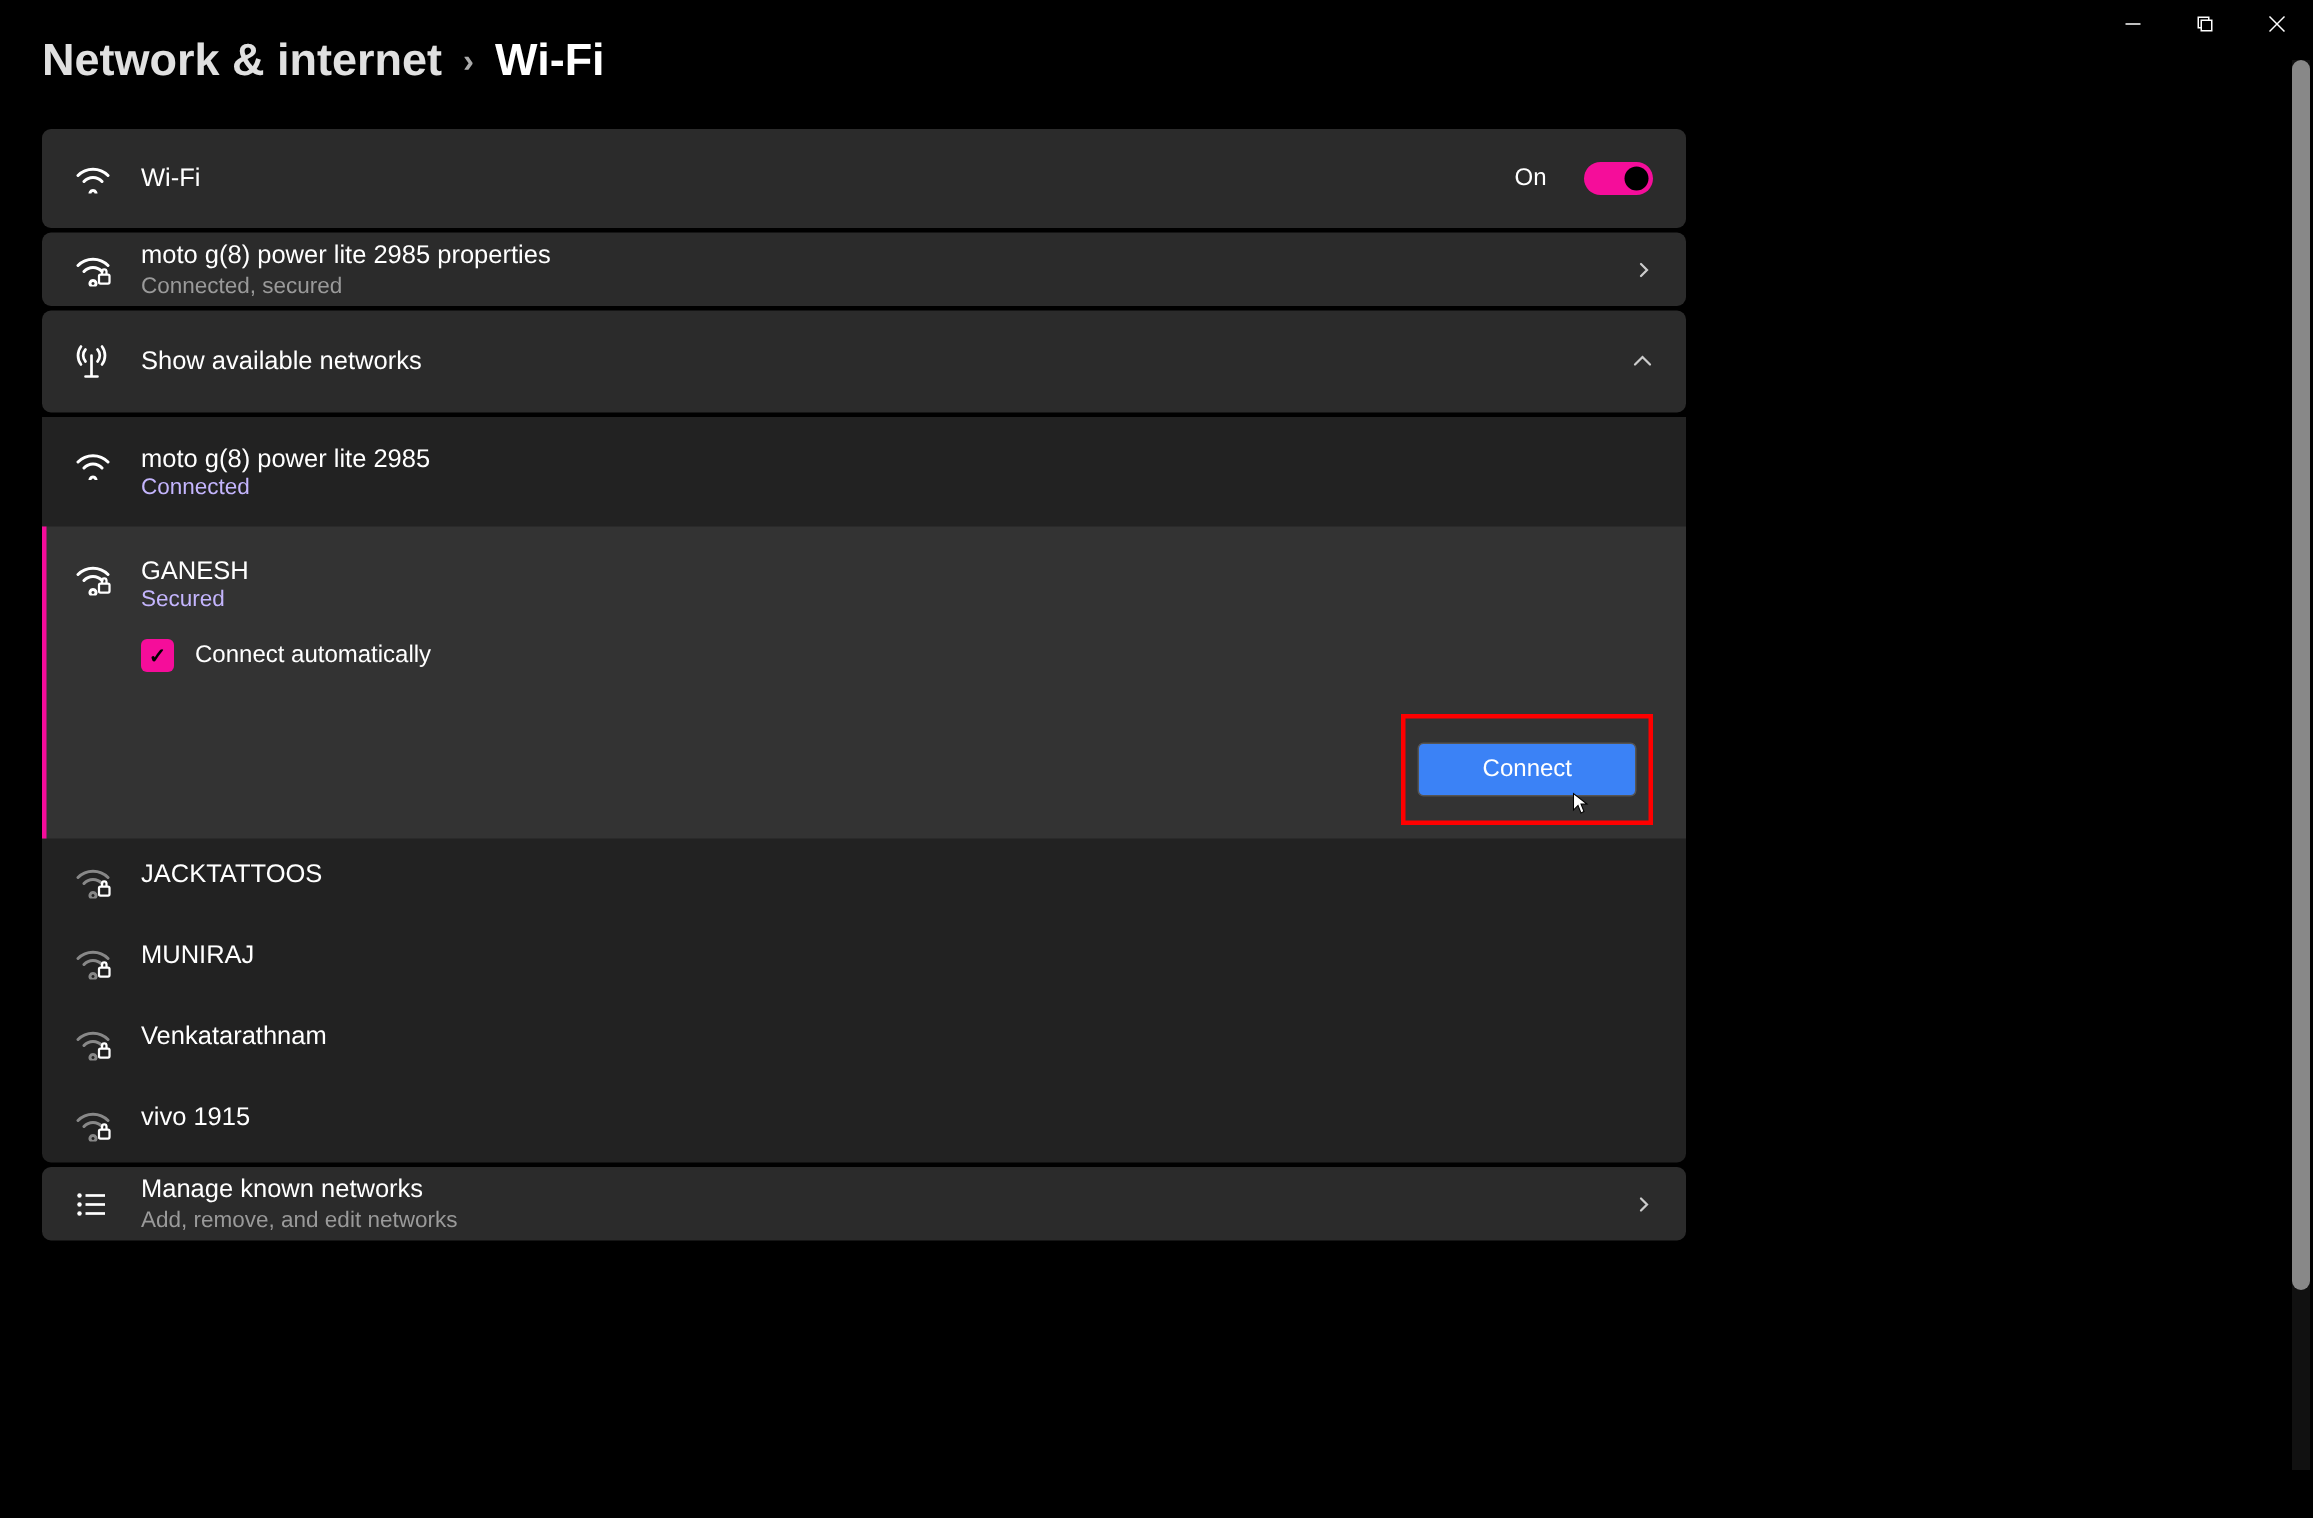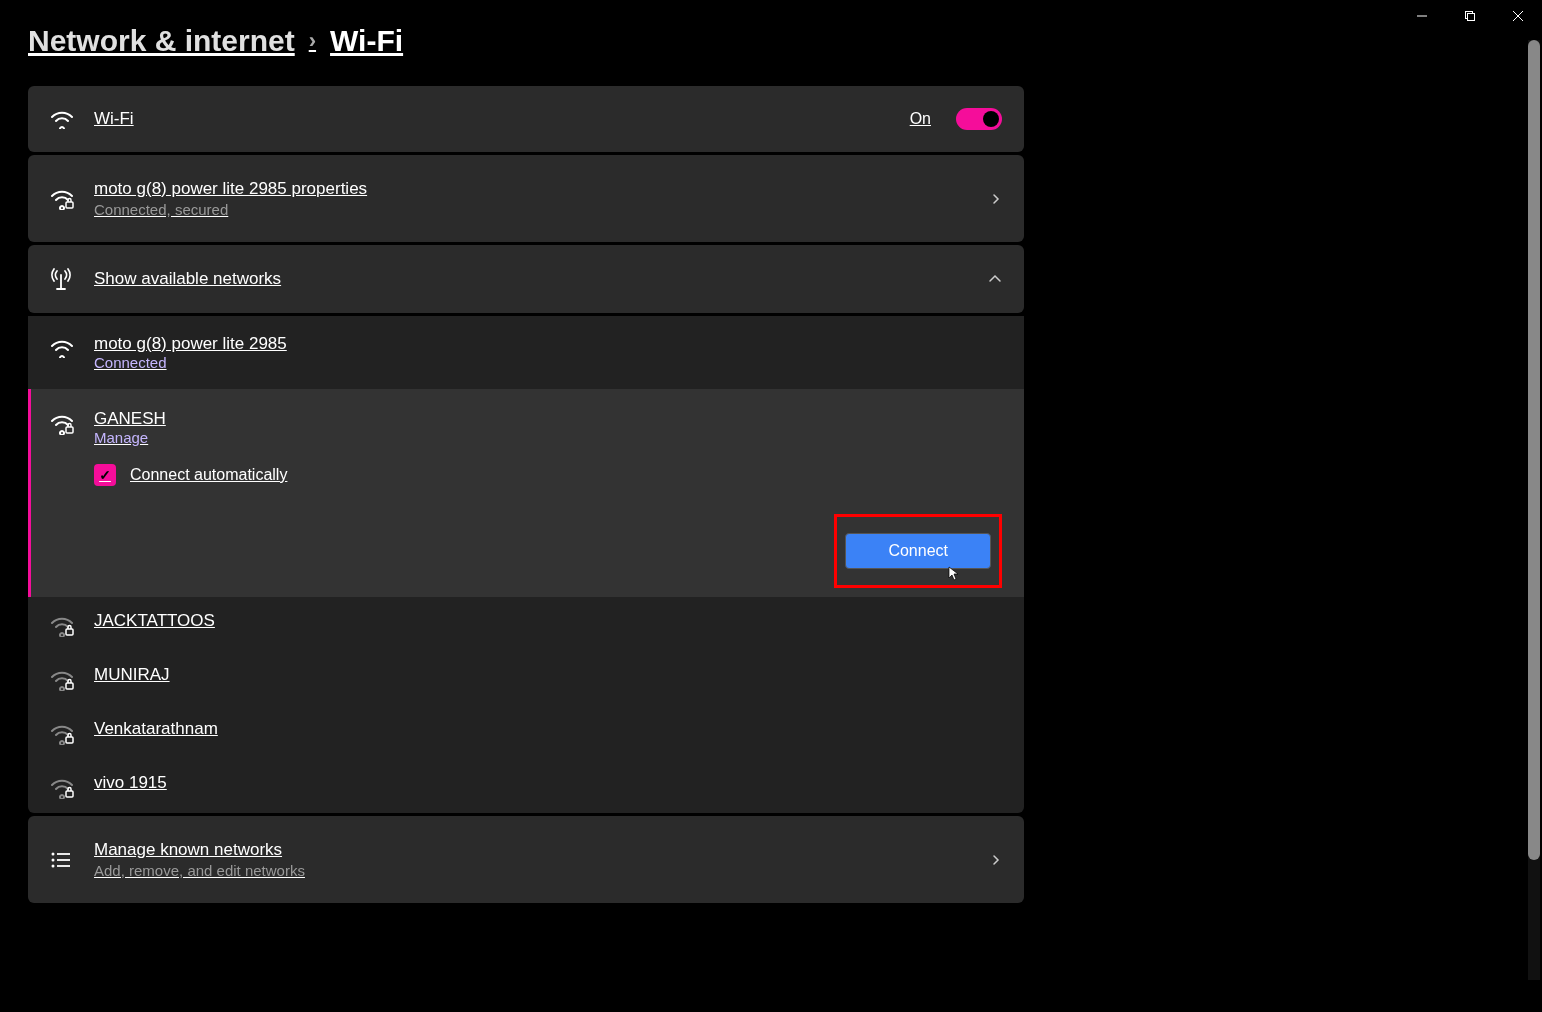--- a/index.html
+++ b/index.html
@@ -23,39 +23,38 @@
   width: 48px;
   height: 32px;
   display: flex;
   align-items: center;
   justify-content: center;
   color: #fff;
   font-size: 12px;
 }
 .main {
   padding: 24px 0 0 28px;
-  width: 1024px;
-  text-decoration: underline;
+  width: 1124px;
 }
 .breadcrumb {
   display: flex;
   align-items: center;
   gap: 14px;
   font-size: 30px;
   font-weight: 600;
   margin-bottom: 28px;
 }
 .breadcrumb .parent { color: #e0e0e0; }
 .breadcrumb .sep { color: #aaa; font-size: 22px; }
 .breadcrumb .current { color: #fff; }
 .card {
   background: #2b2b2b;
   border-radius: 6px;
   margin-bottom: 3px;
-  padding: 24px 22px;
+  padding: 5px 22px;
   display: flex;
   align-items: center;
 }
 .card.tall { padding: 22px 22px; }
 .card .icon-slot {
   width: 44px;
   display: flex;
   align-items: center;
   justify-content: flex-start;
 }
@@ -282,21 +281,21 @@
     <div class="net-item selected">
       <div class="icon-slot">
         <svg width="24" height="22" viewBox="0 0 24 22">
             <path d="M12 18 a2 2 0 1 0 0.001 0 M6 12 a8 8 0 0 1 12 0 M2 8 a14 14 0 0 1 20 0" fill="none" stroke="#fff" stroke-width="2" stroke-linecap="round"></path>
             <rect x="16" y="14" width="7" height="6" rx="1" fill="#333" stroke="#fff" stroke-width="1.5"></rect>
             <path d="M18 14 v-2 a1.5 1.5 0 0 1 3 0 v2" fill="none" stroke="#fff" stroke-width="1.5"></path>
           </svg>
       </div>
       <div class="content">
         <div class="net-name">GANESH</div>
-        <div class="net-sub">Manage</div>
+        <div class="net-sub">Secured</div>
         <div class="chk-row">
           <div class="chk">✓</div>
           <span class="chk-label">Connect automatically</span>
         </div>
         <div class="connect-area">
           <div class="connect-highlight">
             <button class="connect-btn">Connect</button>
             <span class="cursor">
               <svg width="12" height="16" viewBox="0 0 12 16">
                   <path d="M1 1 L1 12 L4 9 L6 14 L8 13 L6 8 L10 8 Z" fill="#fff" stroke="#000" stroke-width="0.7"></path>

